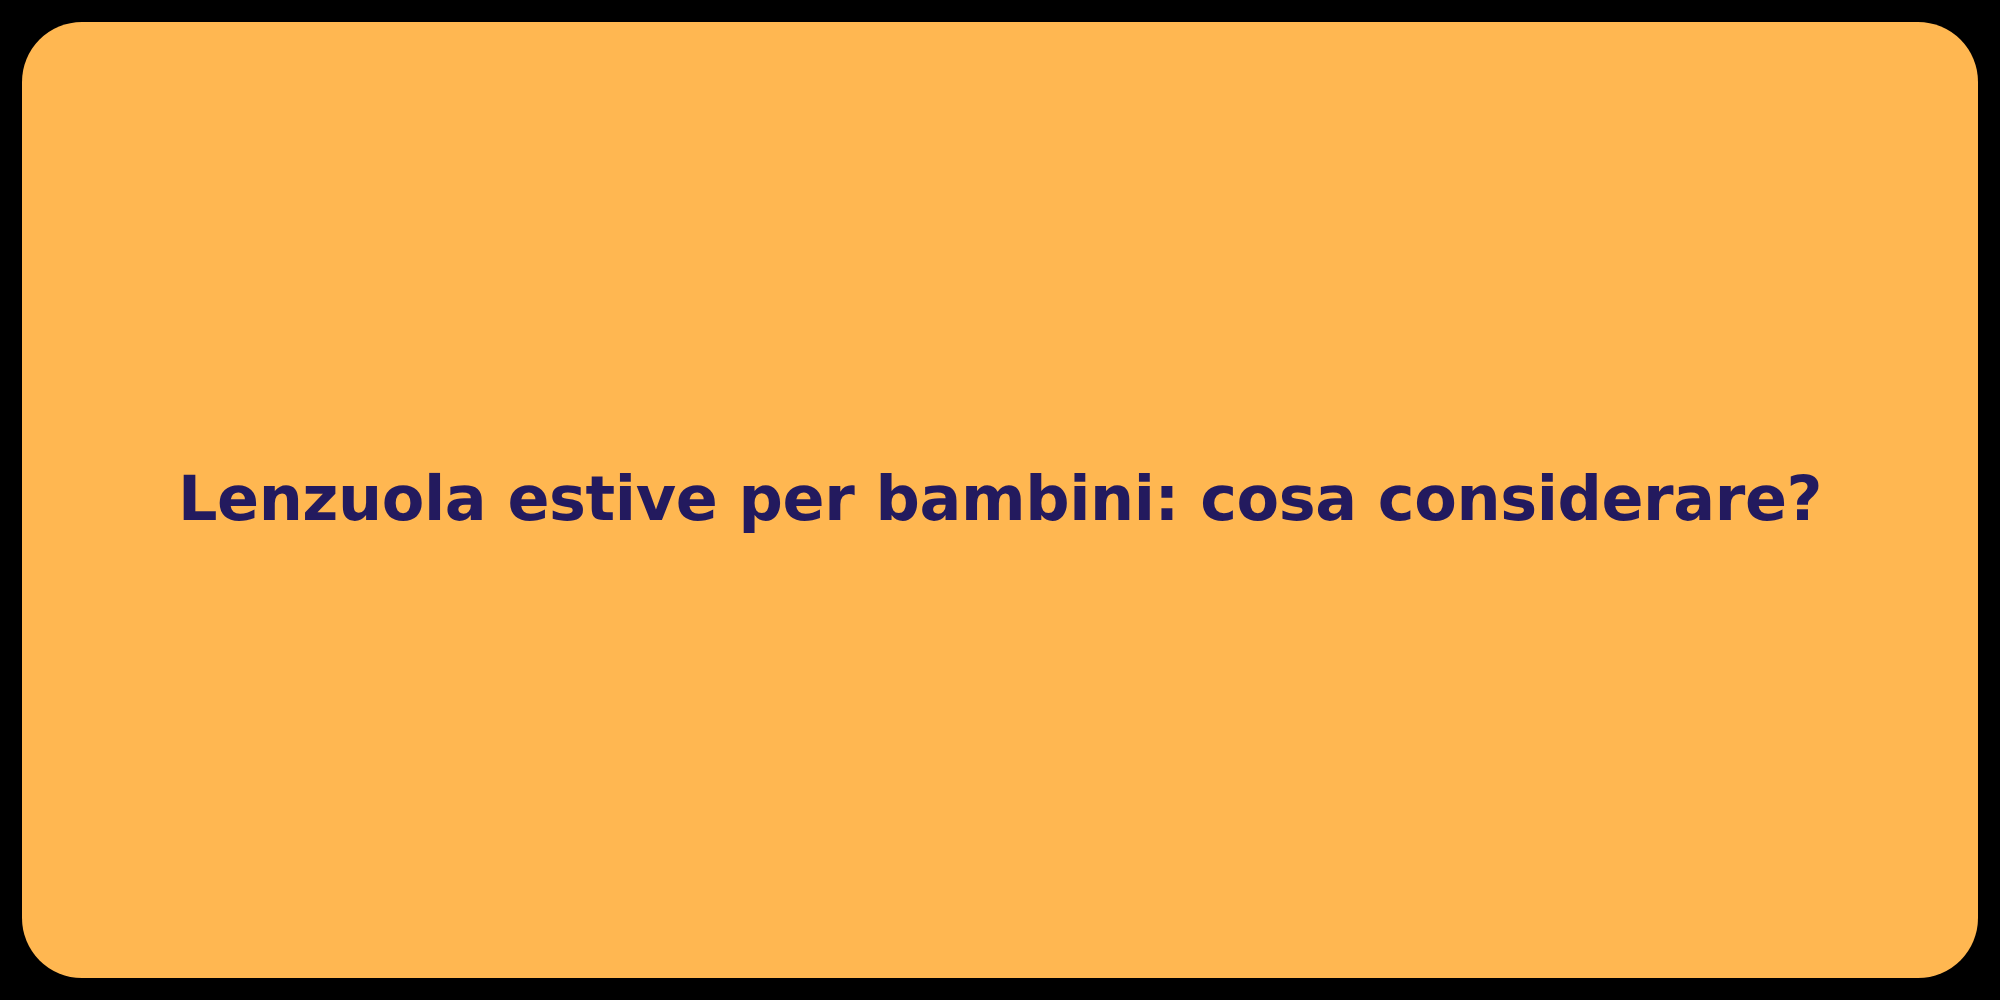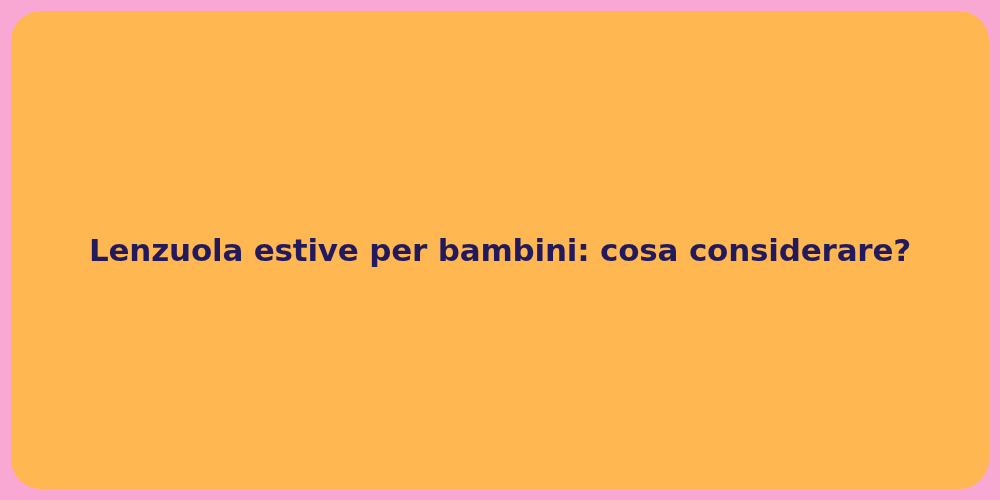--- a/index.html
+++ b/index.html
@@ -50,17 +50,17 @@
     line-height: 1.25;
     letter-spacing: -0.2px;
     color: #231a5e;
     max-width: 900px;
     word-wrap: break-word;
   }
 </style>
 </head>
 <body>
 
-<div id="banner-root" style="background: #f9a8d4;">
+<div id="banner-root" style="background: #000000;">
   <div id="banner-card" style="background: rgb(255, 183, 81);">
     <h1 id="headline" style="color: rgb(35, 26, 94);">Lenzuola estive per bambini: cosa considerare?</h1>
   </div>
 </div>
 
 </body></html>

